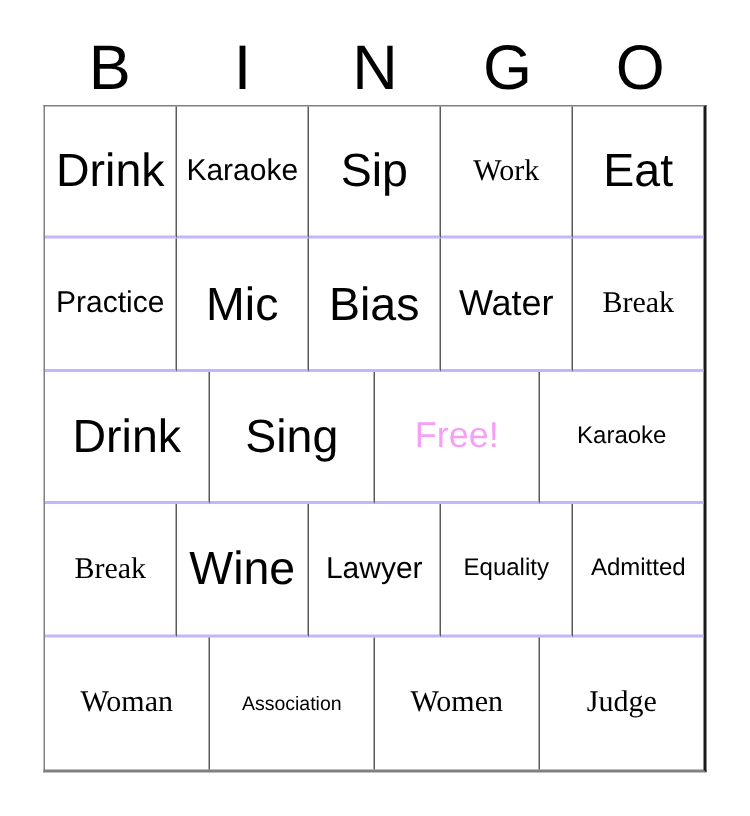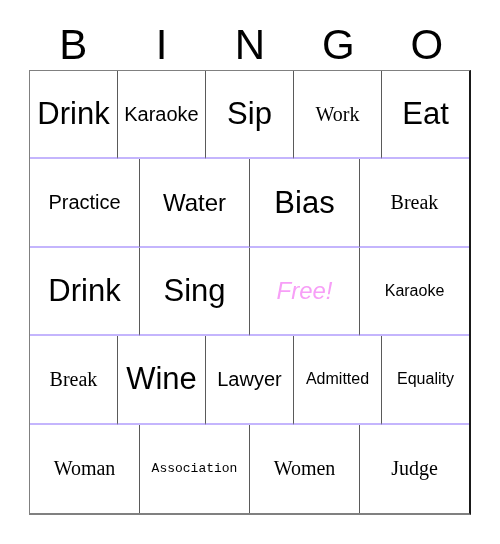--- a/index.html
+++ b/index.html
@@ -85,21 +85,21 @@
   .bingo-cell:last-child {
     border-right: none;
   }
 
   
   .sz-xl { font-size: 31px; }
   .sz-lg { font-size: 20px; font-family: Liberation Serif, serif; }
   .sz-md { font-size: 24px; }
   .sz-sm { font-size: 20px; }
   .sz-xs { font-size: 16px; }
-  .sz-xxs { font-size: 13px; font-family: Liberation Mono, monospace; }
+  .sz-xxs { font-size: 13px; }
 
   .free-cell { color: #f79ff7; }
 </style>
 </head>
 <body>
 
 <div id="bingo-card">
 
   <div id="header-row">
     <div class="header-cell">B</div>
@@ -112,36 +112,37 @@
   <div id="bingo-grid">
       <div class="bingo-row">
         <div class="bingo-cell sz-xl">Drink</div>
         <div class="bingo-cell sz-sm">Karaoke</div>
         <div class="bingo-cell sz-xl">Sip</div>
         <div class="bingo-cell sz-lg">Work</div>
         <div class="bingo-cell sz-xl">Eat</div>
       </div>
       <div class="bingo-row">
         <div class="bingo-cell sz-sm">Practice</div>
+        <div class="bingo-cell sz-xl">Mic</div>
+        <div class="bingo-cell sz-xl">Bias</div>
         <div class="bingo-cell sz-md">Water</div>
-        <div class="bingo-cell sz-xl">Bias</div>
         <div class="bingo-cell sz-lg">Break</div>
       </div>
       <div class="bingo-row">
         <div class="bingo-cell sz-xl">Drink</div>
         <div class="bingo-cell sz-xl">Sing</div>
-        <div class="bingo-cell sz-md free-cell" style="color: rgb(247, 159, 247); font-style: italic;">Free!</div>
+        <div class="bingo-cell sz-md free-cell" style="color: rgb(247, 159, 247);">Free!</div>
         <div class="bingo-cell sz-xs">Karaoke</div>
       </div>
       <div class="bingo-row">
         <div class="bingo-cell sz-lg">Break</div>
         <div class="bingo-cell sz-xl">Wine</div>
         <div class="bingo-cell sz-sm">Lawyer</div>
+        <div class="bingo-cell sz-xs">Equality</div>
         <div class="bingo-cell sz-xs">Admitted</div>
-        <div class="bingo-cell sz-xs">Equality</div>
       </div>
       <div class="bingo-row">
         <div class="bingo-cell sz-lg">Woman</div>
         <div class="bingo-cell sz-xxs">Association</div>
         <div class="bingo-cell sz-lg">Women</div>
         <div class="bingo-cell sz-lg">Judge</div>
       </div>
     </div>
 
 </div>

